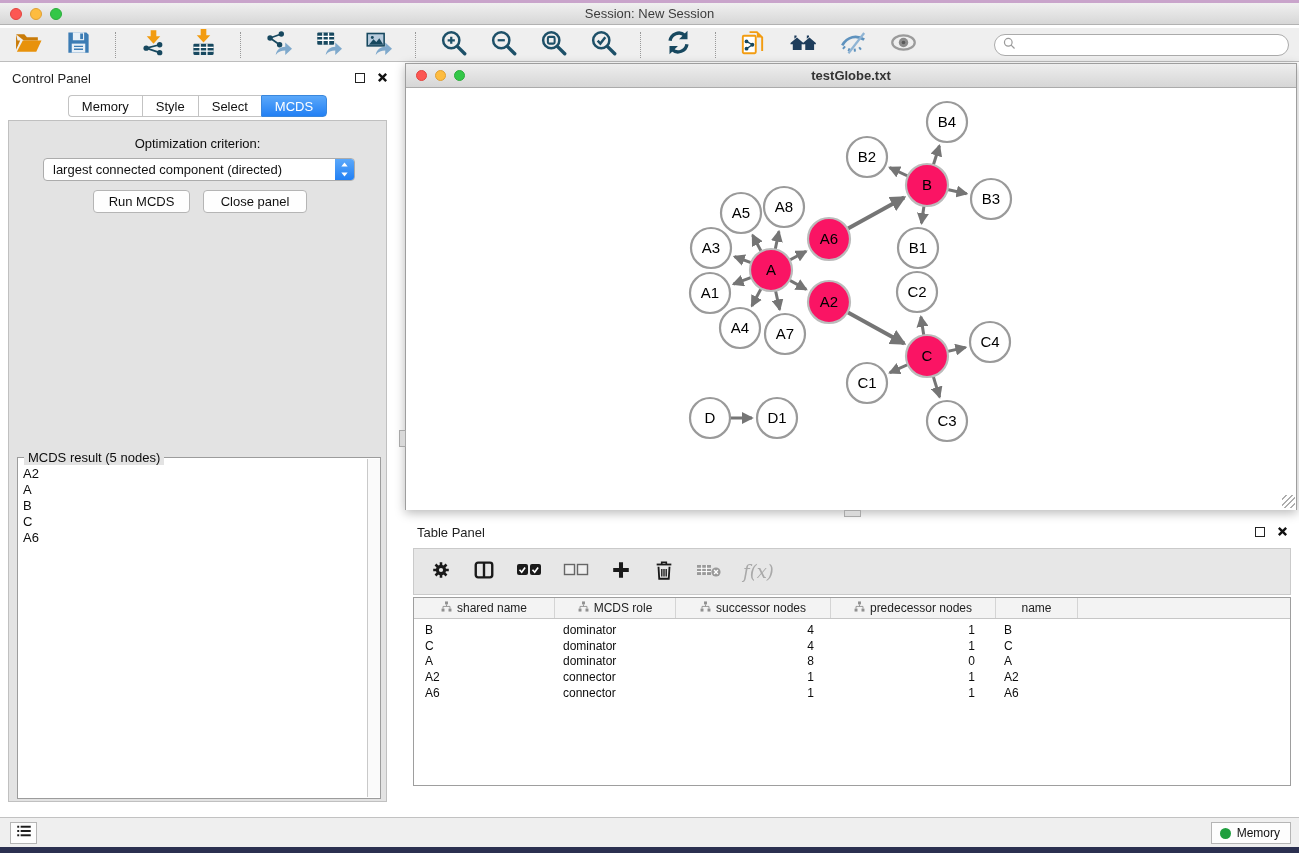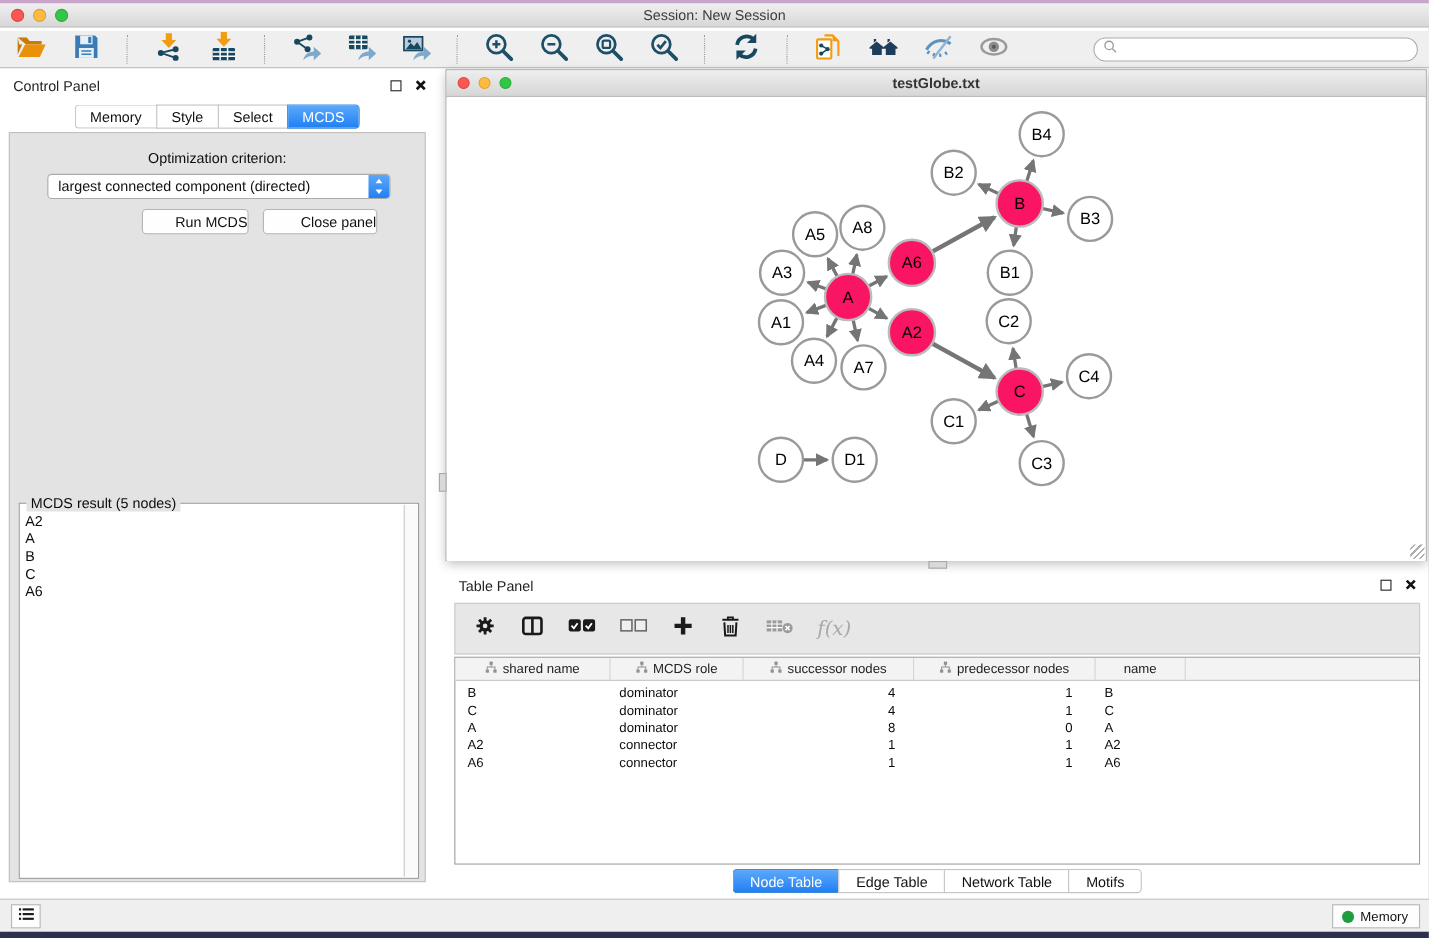--- a/index.html
+++ b/index.html
@@ -42,21 +42,21 @@
   .tab.active { background:linear-gradient(#5BA8FA,#2280F4); color:#fff; border-color:#3A87DC; }
   .cp-body { position:absolute; left:8px; top:120px; width:379px; height:682px;
     background:#E3E3E3; border:1px solid #C0C0C0; }
   .opt-label { position:absolute; left:0; top:15px; width:100%; text-align:center; font-size:13px; color:#0d0d0d; }
   .dropdown { position:absolute; left:34px; top:37px; width:312px; height:23px; background:#fff;
     border:1px solid #ACACAC; border-radius:4px; font-size:13px; color:#111; line-height:21px; padding-left:9px; }
   .dd-step { position:absolute; right:0; top:0; width:19px; height:21px;
     background:linear-gradient(#5BA8FA,#2280F4); border-radius:0 3px 3px 0;
     display:flex; align-items:center; justify-content:center; }
   .btn { position:absolute; height:23px; background:#FEFEFE; border:1px solid #B5B5B5; border-radius:4px;
-    font-size:13px; color:#111; text-align:right; line-height:21px;margin-left:36px; }
+    font-size:13px; color:#111; text-align:center; line-height:21px; }
   .groupbox { position:absolute; left:8px; top:336px; width:364px; height:342px;
     border:1px solid #9C9C9C; background:#fff; }
   .gb-legend { position:absolute; left:6px; top:-8px; background:#E3E3E3; padding:0 4px; font-size:13px; color:#0d0d0d; }
   .gb-scroll { position:absolute; right:0; top:1px; bottom:1px; width:13px; background:#FAFAFA; border-left:1px solid #C9C9C9; }
   .gb-list { position:absolute; left:3px; top:8px; right:16px; bottom:4px; overflow:hidden; }
   .list-item { font-size:13px; line-height:16px; color:#0d0d0d; padding-left:2px; }
 
   
   .netwin { position:absolute; left:405px; top:63px; width:892px; height:447px; background:#fff;
     border:1px solid #9E9E9E; box-shadow:0 3px 10px rgba(0,0,0,0.28); }
@@ -571,28 +571,20 @@
         </div>
         <div class="trow">
           <div class="td c0" style="width: 141px;">A6</div>
           <div class="td c1" style="width: 121px;">connector</div>
           <div class="td c2" style="width: 155px;">1</div>
           <div class="td c3" style="width: 165px;">1</div>
           <div class="td c4" style="width: 82px;">A6</div>
         </div>
       </div>
   </div>
-  <div class="btabs">
-      <div class="tabseg" id="btabseg" style="display:flex;">
-        <span class="btab active">Node Table</span>
-        <span class="btab">Edge Table</span>
-        <span class="btab">Network Table</span>
-        <span class="btab">Motifs</span>
-      </div>
-    </div>
 
   <div class="statusbar">
     <div class="list-btn">
       <span><svg viewBox="0 0 24 24" width="18" height="18">
             <g fill="#1a1a1a">
               <rect x="3" y="5" width="2.6" height="2.6"></rect>
               <rect x="3" y="10.7" width="2.6" height="2.6"></rect>
               <rect x="3" y="16.4" width="2.6" height="2.6"></rect>
               <rect x="7.5" y="5" width="13.5" height="2.6"></rect>
               <rect x="7.5" y="10.7" width="13.5" height="2.6"></rect>

